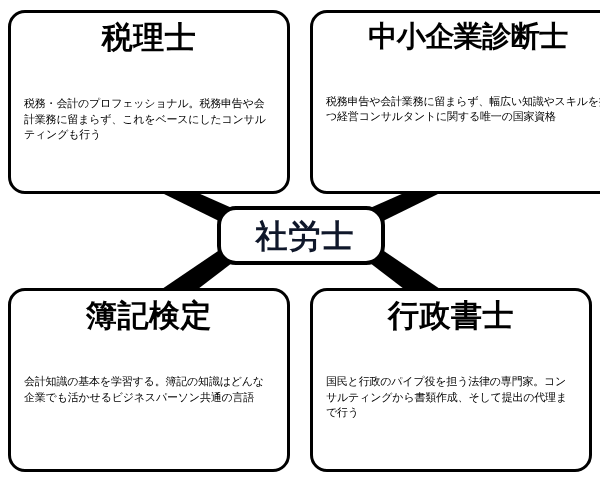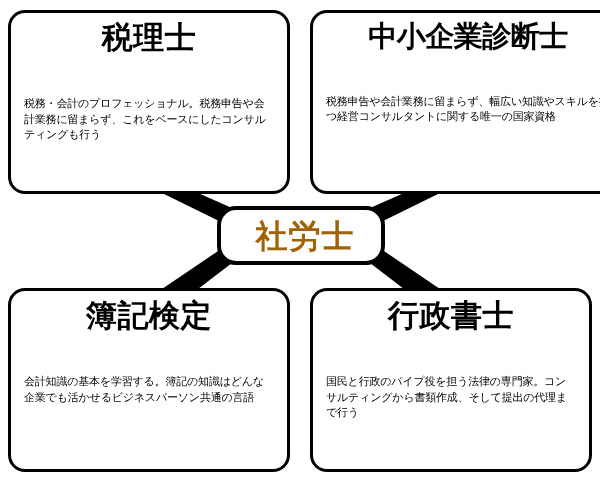--- a/index.html
+++ b/index.html
@@ -83,21 +83,21 @@
     border-radius: 19px;
     display: flex;
     align-items: center;
     justify-content: center;
   }
   #center-node .center-label {
     font-weight: 700;
     font-size: 32px;
     line-height: 1;
     letter-spacing: 1px;
-    color: #a16207;
+    color: #0f172a;
     white-space: nowrap;
     margin-left: 8px;
   }
 </style>
 </head>
 <body>
 
 <div id="diagram-root">
 
   <svg id="connector-layer" viewBox="0 0 600 482" xmlns="http://www.w3.org/2000/svg" aria-hidden="true">

